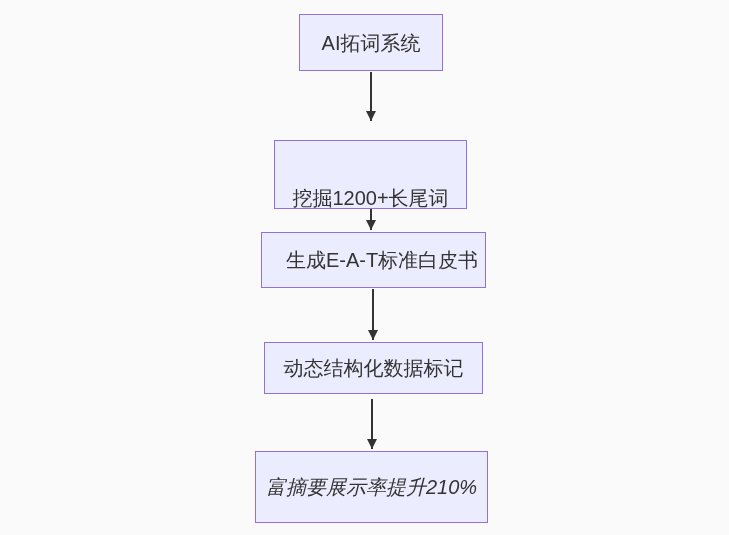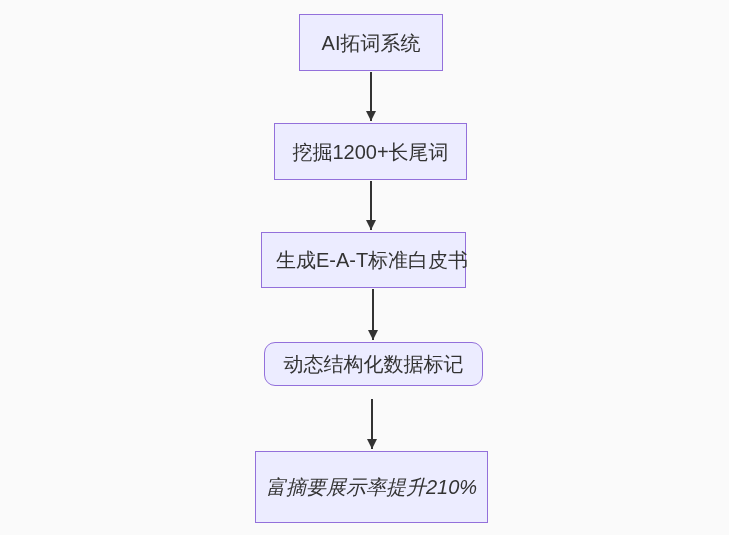--- a/index.html
+++ b/index.html
@@ -31,23 +31,23 @@
     color: #333333;
     font-size: 20px;
     line-height: 1;
     display: flex;
     align-items: center;
     justify-content: center;
     text-align: center;
     white-space: nowrap;
   }
   .node-1 { left: 299px; top: 14px;  width: 144px; height: 57px; }
-  .node-2 { left: 274px; top: 123px; width: 193px; height: 57px; }
-  .node-3 { left: 261px; top: 232px; width: 205px; height: 56px; padding-left: 17px; }
-  .node-4 { left: 264px; top: 342px; width: 219px; height: 44px; border-radius: 11px; }
+  .node-2 { left: 274px; top: 140px; width: 193px; height: 69px; align-items: flex-end; }
+  .node-3 { left: 261px; top: 232px; width: 225px; height: 56px; padding-left: 17px; }
+  .node-4 { left: 264px; top: 342px; width: 219px; height: 52px; }
   .node-5 { left: 255px; top: 451px; width: 233px; height: 72px; font-style: italic; }
   .edge-line {
     stroke: #333333;
     stroke-width: 2;
     fill: none;
   }
 </style>
 </head>
 <body>
 

